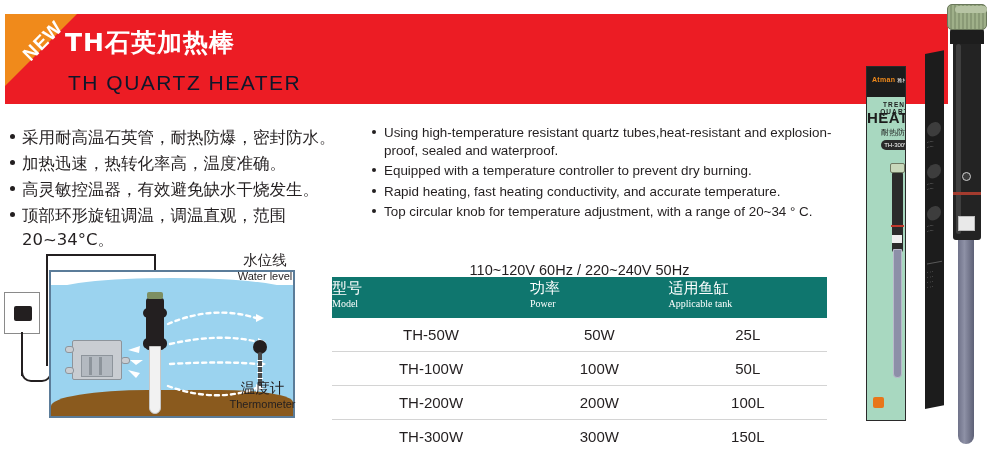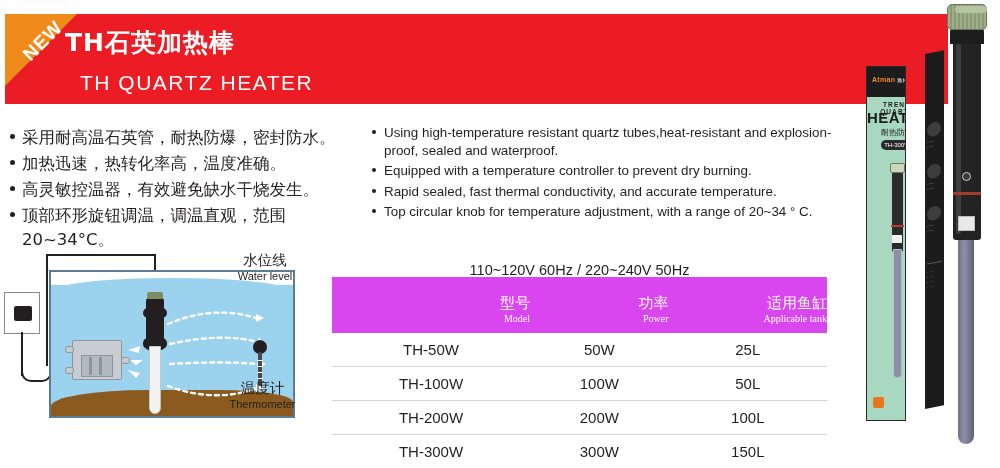--- a/index.html
+++ b/index.html
@@ -9,39 +9,39 @@
   
   .banner{position:absolute;left:5px;top:14px;width:943px;height:90px;background:#ec1c24;overflow:hidden;}
   .ribbon{position:absolute;left:0;top:0;width:0;height:0;
           border-top:72px solid #f08a1b;border-right:72px solid transparent;}
   .ribbon-text{position:absolute;left:-5px;top:16px;width:86px;text-align:center;
                transform:rotate(-45deg);color:#ffffff;font-size:19px;font-weight:bold;
                letter-spacing:1px;font-family:"Liberation Sans",sans-serif;}
   .banner-title{position:absolute;left:60px;top:16px;color:#ffffff;font-size:25px;
                 font-weight:bold;letter-spacing:1px;line-height:1;
                 font-family:"DejaVu Sans","Liberation Sans",sans-serif;}
-  .banner-sub{position:absolute;left:75px;top:58px;color:#ffffff;font-size:21px;
+  .banner-sub{position:absolute;left:63px;top:58px;color:#0f172a;font-size:21px;
               letter-spacing:1.5px;line-height:1;}
 
   
   .feat-cn{position:absolute;left:8px;top:126px;width:350px;}
   .feat-en{position:absolute;left:370px;top:124px;width:470px;}
   .bullet{position:relative;padding-left:14px;color:#231f20;}
   .bullet:before{content:"";position:absolute;left:2px;top:8px;width:5px;height:5px;
                  border-radius:50%;background:#231f20;}
   .feat-cn .bullet{font-size:16.5px;line-height:23.5px;margin-bottom:2.5px;
                    font-family:"DejaVu Sans","Liberation Sans",sans-serif;}
   .feat-en .bullet{font-size:13.4px;line-height:17.5px;margin-bottom:3px;}
   .feat-en .bullet:before{top:6px;width:4px;height:4px;}
 
   
   .volt{position:absolute;left:332px;top:262px;width:495px;text-align:center;
         font-size:14.5px;color:#231f20;}
   .spec{position:absolute;left:332px;top:277px;width:495px;border-collapse:collapse;}
-  .spec th{background:#d946ef;color:#ffffff;font-weight:normal;padding:17px 0 7px;text-align:right;}
+  .spec th{background:#0f766e;color:#ffffff;font-weight:normal;padding:2px 0 7px;text-align:left;}
   .spec th .cn{display:block;font-size:15px;line-height:18px;
                font-family:"DejaVu Sans","Liberation Sans",sans-serif;}
   .spec th .en{display:block;font-size:10px;line-height:14px;font-family:Liberation Serif, serif;}
   .spec td{text-align:center;font-size:15px;padding:8px 0 8px;color:#231f20;
            border-bottom:1px solid #d4d4d4;}
   .spec tr:last-child td{border-bottom:none;}
   .col-model{width:40%;}
   .col-power{width:28%;}
   .col-tank{width:32%;}
 
@@ -155,21 +155,21 @@
 <div class="feat-cn">
   <div class="bullet">采用耐高温石英管，耐热防爆，密封防水。</div>
   <div class="bullet">加热迅速，热转化率高，温度准确。</div>
   <div class="bullet">高灵敏控温器，有效避免缺水干烧发生。</div>
   <div class="bullet">顶部环形旋钮调温，调温直观，范围20~34°C。</div>
 </div>
 
 <div class="feat-en">
   <div class="bullet">Using high-temperature resistant quartz tubes,heat-resistant and explosion-proof, sealed and waterproof.</div>
   <div class="bullet">Equipped with a temperature controller to prevent dry burning.</div>
-  <div class="bullet">Rapid sealed, fast thermal conductivity, and accurate temperature.</div>
+  <div class="bullet">Rapid heating, fast heating conductivity, and accurate temperature.</div>
   <div class="bullet">Top circular knob for temperature adjustment, with a range of 20~34 ° C.</div>
 </div>
 
 <div class="volt">110~120V 60Hz / 220~240V 50Hz</div>
 <table class="spec">
   <thead>
     <tr>
       <th class="col-model">
         <span class="cn">型号</span>
         <span class="en">Model</span>

